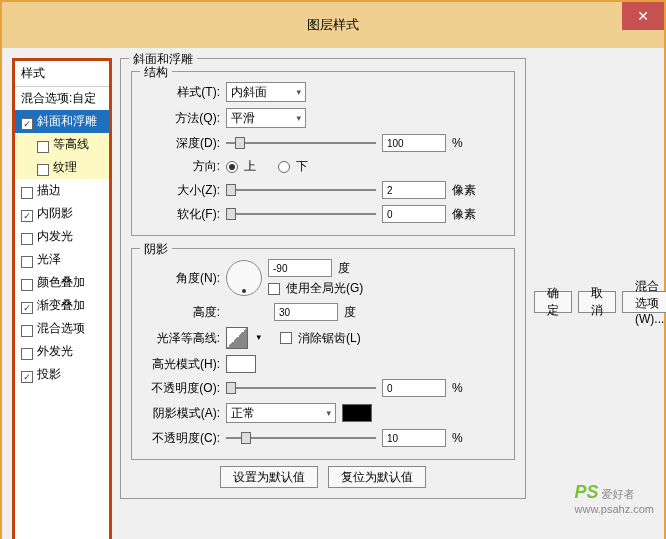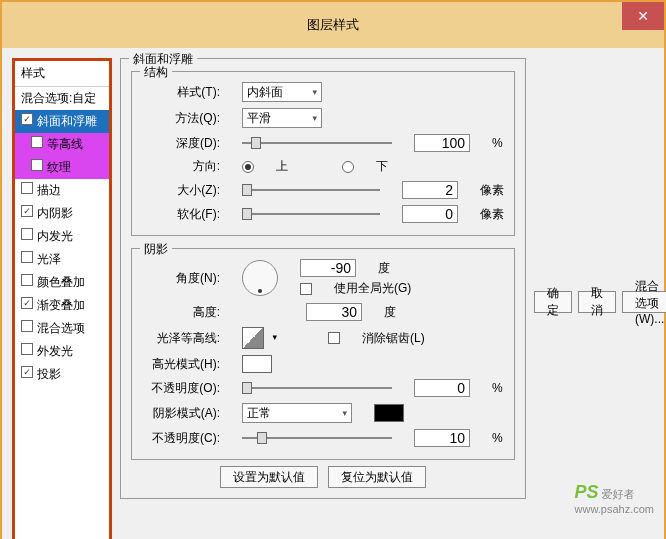--- a/index.html
+++ b/index.html
@@ -4,38 +4,38 @@
   <style>
     * { box-sizing: border-box; margin: 0; padding: 0; }
     body { font-family: "Microsoft YaHei", sans-serif; font-size: 12px; background: #fff; }
     .outer { border: 2px solid #e6a23c; width: 666px; height: 539px; position: relative; }
     .titlebar { background: #f0d090; height: 46px; display: flex; align-items: center; justify-content: center; position: relative; }
     .title { font-size: 13px; }
     .close-btn { position: absolute; right: 0; top: 0; width: 42px; height: 28px; background: #c75050; color: #fff; display: flex; align-items: center; justify-content: center; font-size: 14px; cursor: pointer; }
     .main { display: flex; padding: 10px; height: calc(100% - 28px); background: #f0f0f0; gap: 8px; }
     .left { width: 100px; background: #fff; border: 3px solid #c2410c; }
     .left-head { padding: 4px 6px; border-bottom: 1px solid #ccc; }
-    .style-item { padding: 3px 6px; display: flex; align-items: flex-start; gap: 4px; cursor: pointer; }
+    .style-item { padding: 3px 6px; display: flex; align-items: flex-end; gap: 4px; cursor: pointer; }
     .style-item.selected { background: #1e6fbe; color: #fff; }
-    .style-item.sub { padding-left: 16px; background: #d946ef; }
+    .style-item.sub { padding-left: 22px; background: #fef9c3; }
     .cb { width: 12px; height: 12px; border: 1px solid #666; background: #fff; display: inline-flex; align-items: center; justify-content: center; font-size: 9px; color: #333; }
     .cb.checked::after { content: "✓"; }
     .center { flex: 1; }
     .fieldset { border: 1px solid #999; padding: 8px 10px 10px; margin-bottom: 8px; position: relative; }
     .fieldset > .legend { position: absolute; top: -8px; left: 8px; background: #f0f0f0; padding: 0 4px; font-size: 12px; }
     .inner-fieldset { border: 1px solid #999; padding: 10px 10px 6px; margin-top: 4px; position: relative; }
     .inner-fieldset > .legend { position: absolute; top: -8px; left: 8px; background: #f0f0f0; padding: 0 4px; }
-    .row { display: flex; align-items: center; margin-bottom: 6px; gap: 22px; }
+    .row { display: flex; align-items: center; margin-bottom: 6px; gap: 6px; }
     .label { width: 78px; text-align: right; }
     .select { border: 1px solid #888; background: #fff; height: 20px; padding: 0 18px 0 4px; min-width: 80px; position: relative; display: inline-flex; align-items: center; }
     .select::after { content: "▾"; position: absolute; right: 4px; font-size: 9px; color: #555; }
     .slider { flex: 1; height: 14px; position: relative; max-width: 150px; }
     .slider::before { content: ""; position: absolute; left: 0; right: 0; top: 6px; height: 2px; background: #888; }
     .thumb { position: absolute; top: 1px; width: 10px; height: 12px; background: #ddd; border: 1px solid #666; }
-    .num { width: 56px; height: 18px; border: 1px solid #888; background: #fff; text-align: right; padding: 0 4px; font-size: 14px; }
+    .num { width: 64px; height: 18px; border: 1px solid #888; background: #fff; text-align: left; padding: 0 4px; font-size: 10px; }
     .radio { width: 12px; height: 12px; border: 1px solid #666; border-radius: 50%; display: inline-flex; align-items: center; justify-content: center; background: #fff; }
     .radio.checked::after { content: ""; width: 6px; height: 6px; background: #333; border-radius: 50%; }
     .angle-wheel { width: 36px; height: 36px; border: 1px solid #888; border-radius: 50%; background: #f8f8f8; position: relative; }
     .angle-dot { position: absolute; width: 4px; height: 4px; background: #333; border-radius: 50%; }
     .gloss-swatch { width: 22px; height: 22px; border: 1px solid #666; background: linear-gradient(135deg, #fff 50%, #888 50%); position: relative; }
     .gloss-swatch::after { content: "▾"; position: absolute; right: -14px; top: 4px; font-size: 9px; }
     .color-swatch { width: 30px; height: 18px; border: 1px solid #666; }
     .btn-row { display: flex; justify-content: center; gap: 10px; margin-top: 6px; }
     .btn { border: 1px solid #888; background: #f8f8f8; padding: 2px 12px; height: 22px; display: inline-flex; align-items: center; cursor: pointer; }
     .right { width: 120px; display: flex; flex-direction: row; gap: 6px; align-items: center; }

